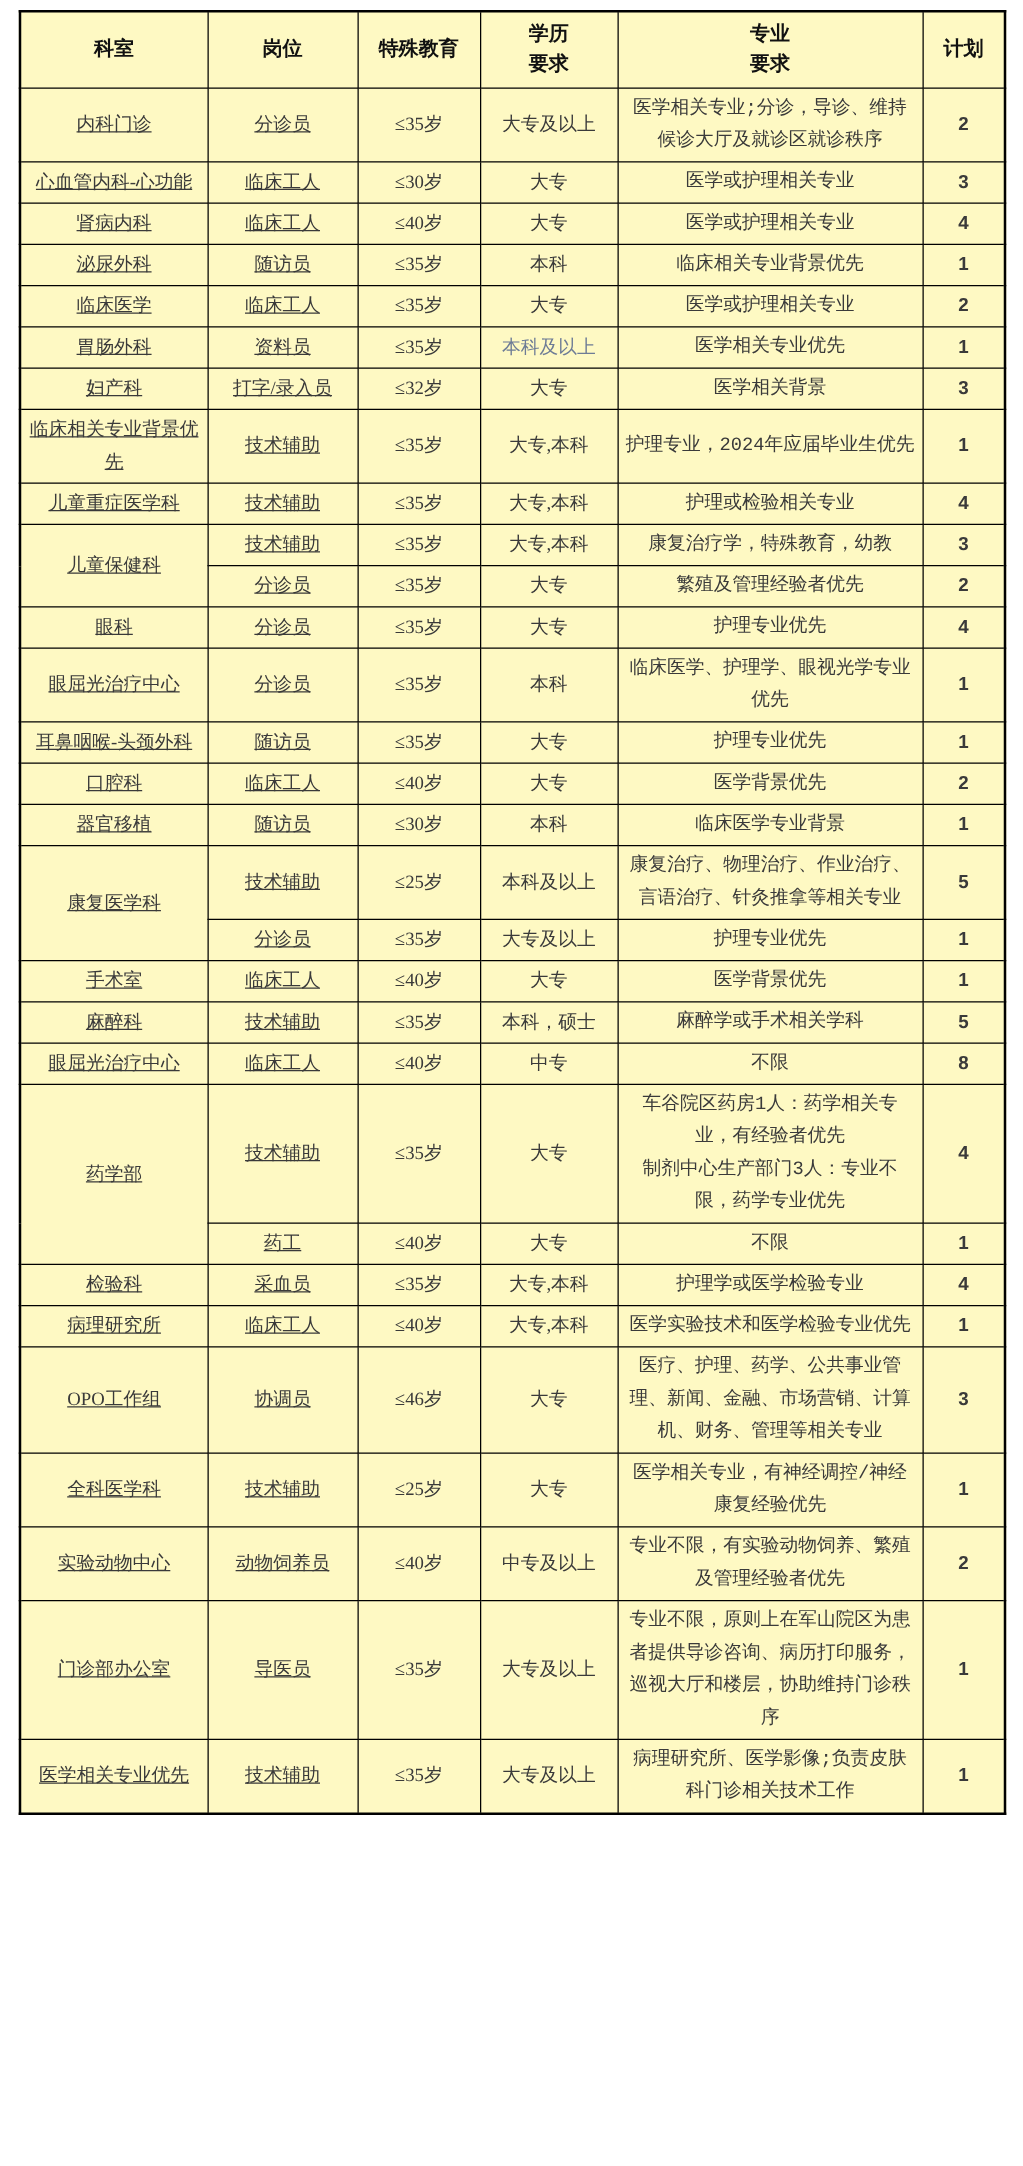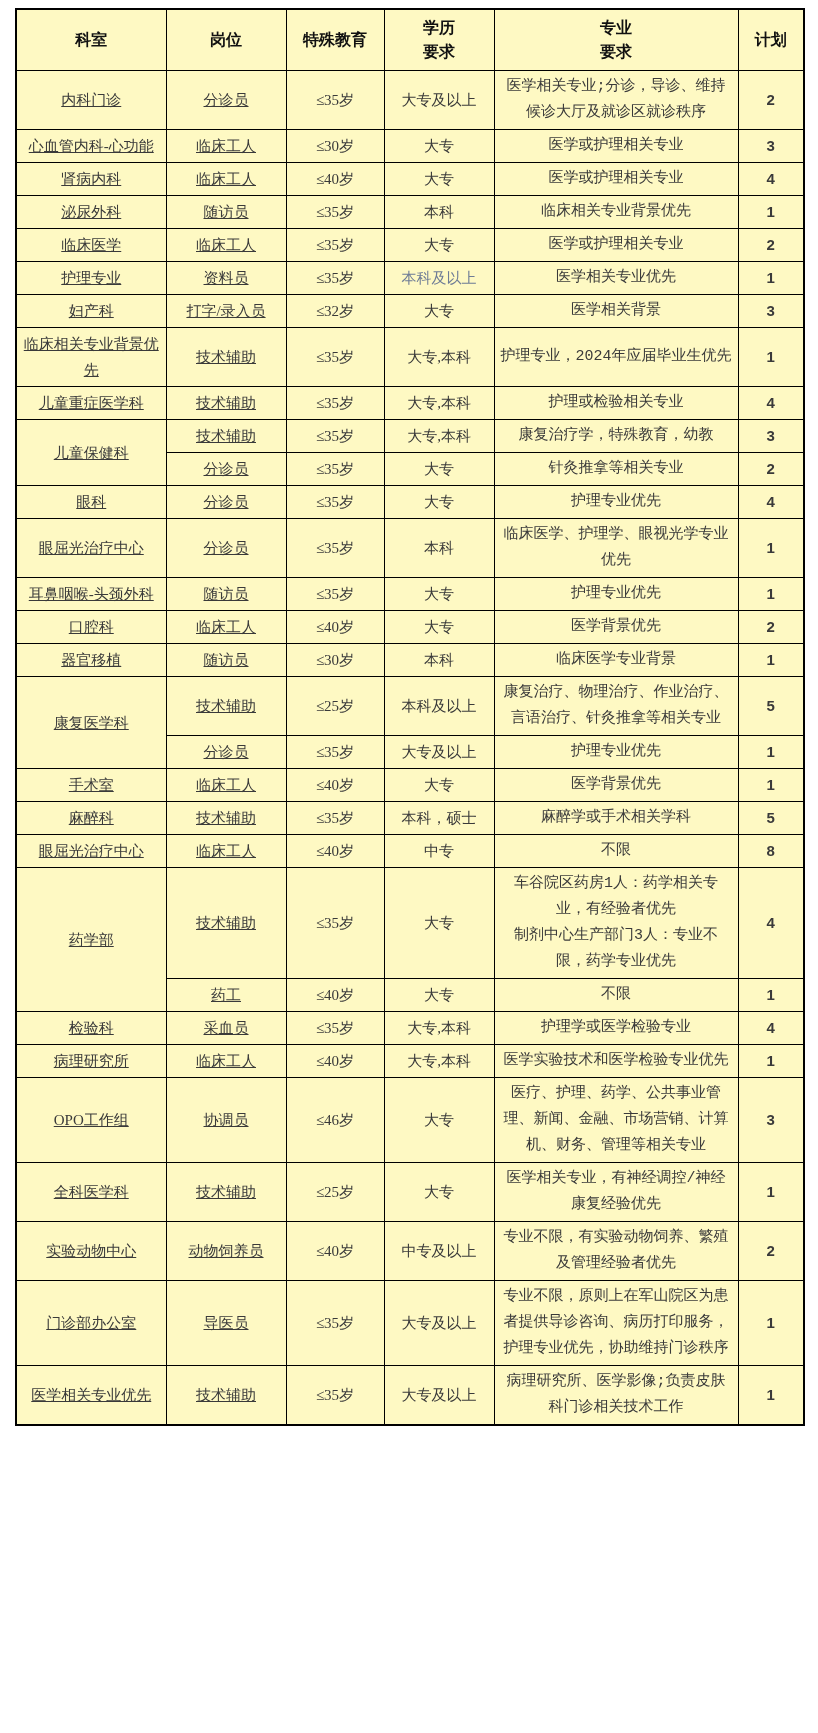--- a/index.html
+++ b/index.html
@@ -122,21 +122,21 @@
       </tr>
       <tr>
         <td class="c-dept">临床医学</td>
         <td class="c-pos">临床工人</td>
         <td class="c-age">≤35岁</td>
         <td class="c-edu">大专</td>
         <td class="c-major">医学或护理相关专业</td>
         <td class="c-count">2</td>
       </tr>
       <tr>
-        <td class="c-dept">护理专业</td>
+        <td class="c-dept">胃肠外科</td>
         <td class="c-pos">资料员</td>
         <td class="c-age">≤35岁</td>
         <td class="c-edu accent">本科及以上</td>
         <td class="c-major">医学相关专业优先</td>
         <td class="c-count">1</td>
       </tr>
       <tr>
         <td class="c-dept">妇产科</td>
         <td class="c-pos">打字/录入员</td>
         <td class="c-age">≤32岁</td>
@@ -165,21 +165,21 @@
         <td class="c-pos">技术辅助</td>
         <td class="c-age">≤35岁</td>
         <td class="c-edu">大专,本科</td>
         <td class="c-major">康复治疗学，特殊教育，幼教</td>
         <td class="c-count">3</td>
       </tr>
       <tr>
         <td class="c-pos">分诊员</td>
         <td class="c-age">≤35岁</td>
         <td class="c-edu">大专</td>
-        <td class="c-major">针灸推拿等相关专业</td>
+        <td class="c-major">繁殖及管理经验者优先</td>
         <td class="c-count">2</td>
       </tr>
       <tr>
         <td class="c-dept">眼科</td>
         <td class="c-pos">分诊员</td>
         <td class="c-age">≤35岁</td>
         <td class="c-edu">大专</td>
         <td class="c-major">护理专业优先</td>
         <td class="c-count">4</td>
       </tr>
@@ -308,21 +308,21 @@
         <td class="c-age">≤40岁</td>
         <td class="c-edu">中专及以上</td>
         <td class="c-major">专业不限，有实验动物饲养、繁殖及管理经验者优先</td>
         <td class="c-count">2</td>
       </tr>
       <tr>
         <td class="c-dept">门诊部办公室</td>
         <td class="c-pos">导医员</td>
         <td class="c-age">≤35岁</td>
         <td class="c-edu">大专及以上</td>
-        <td class="c-major">专业不限，原则上在军山院区为患者提供导诊咨询、病历打印服务，护理专业优先，协助维持门诊秩序</td>
+        <td class="c-major">专业不限，原则上在军山院区为患者提供导诊咨询、病历打印服务，巡视大厅和楼层，协助维持门诊秩序</td>
         <td class="c-count">1</td>
       </tr>
       <tr>
         <td class="c-dept">医学相关专业优先</td>
         <td class="c-pos">技术辅助</td>
         <td class="c-age">≤35岁</td>
         <td class="c-edu">大专及以上</td>
         <td class="c-major">病理研究所、医学影像;负责皮肤科门诊相关技术工作</td>
         <td class="c-count">1</td>
       </tr>

